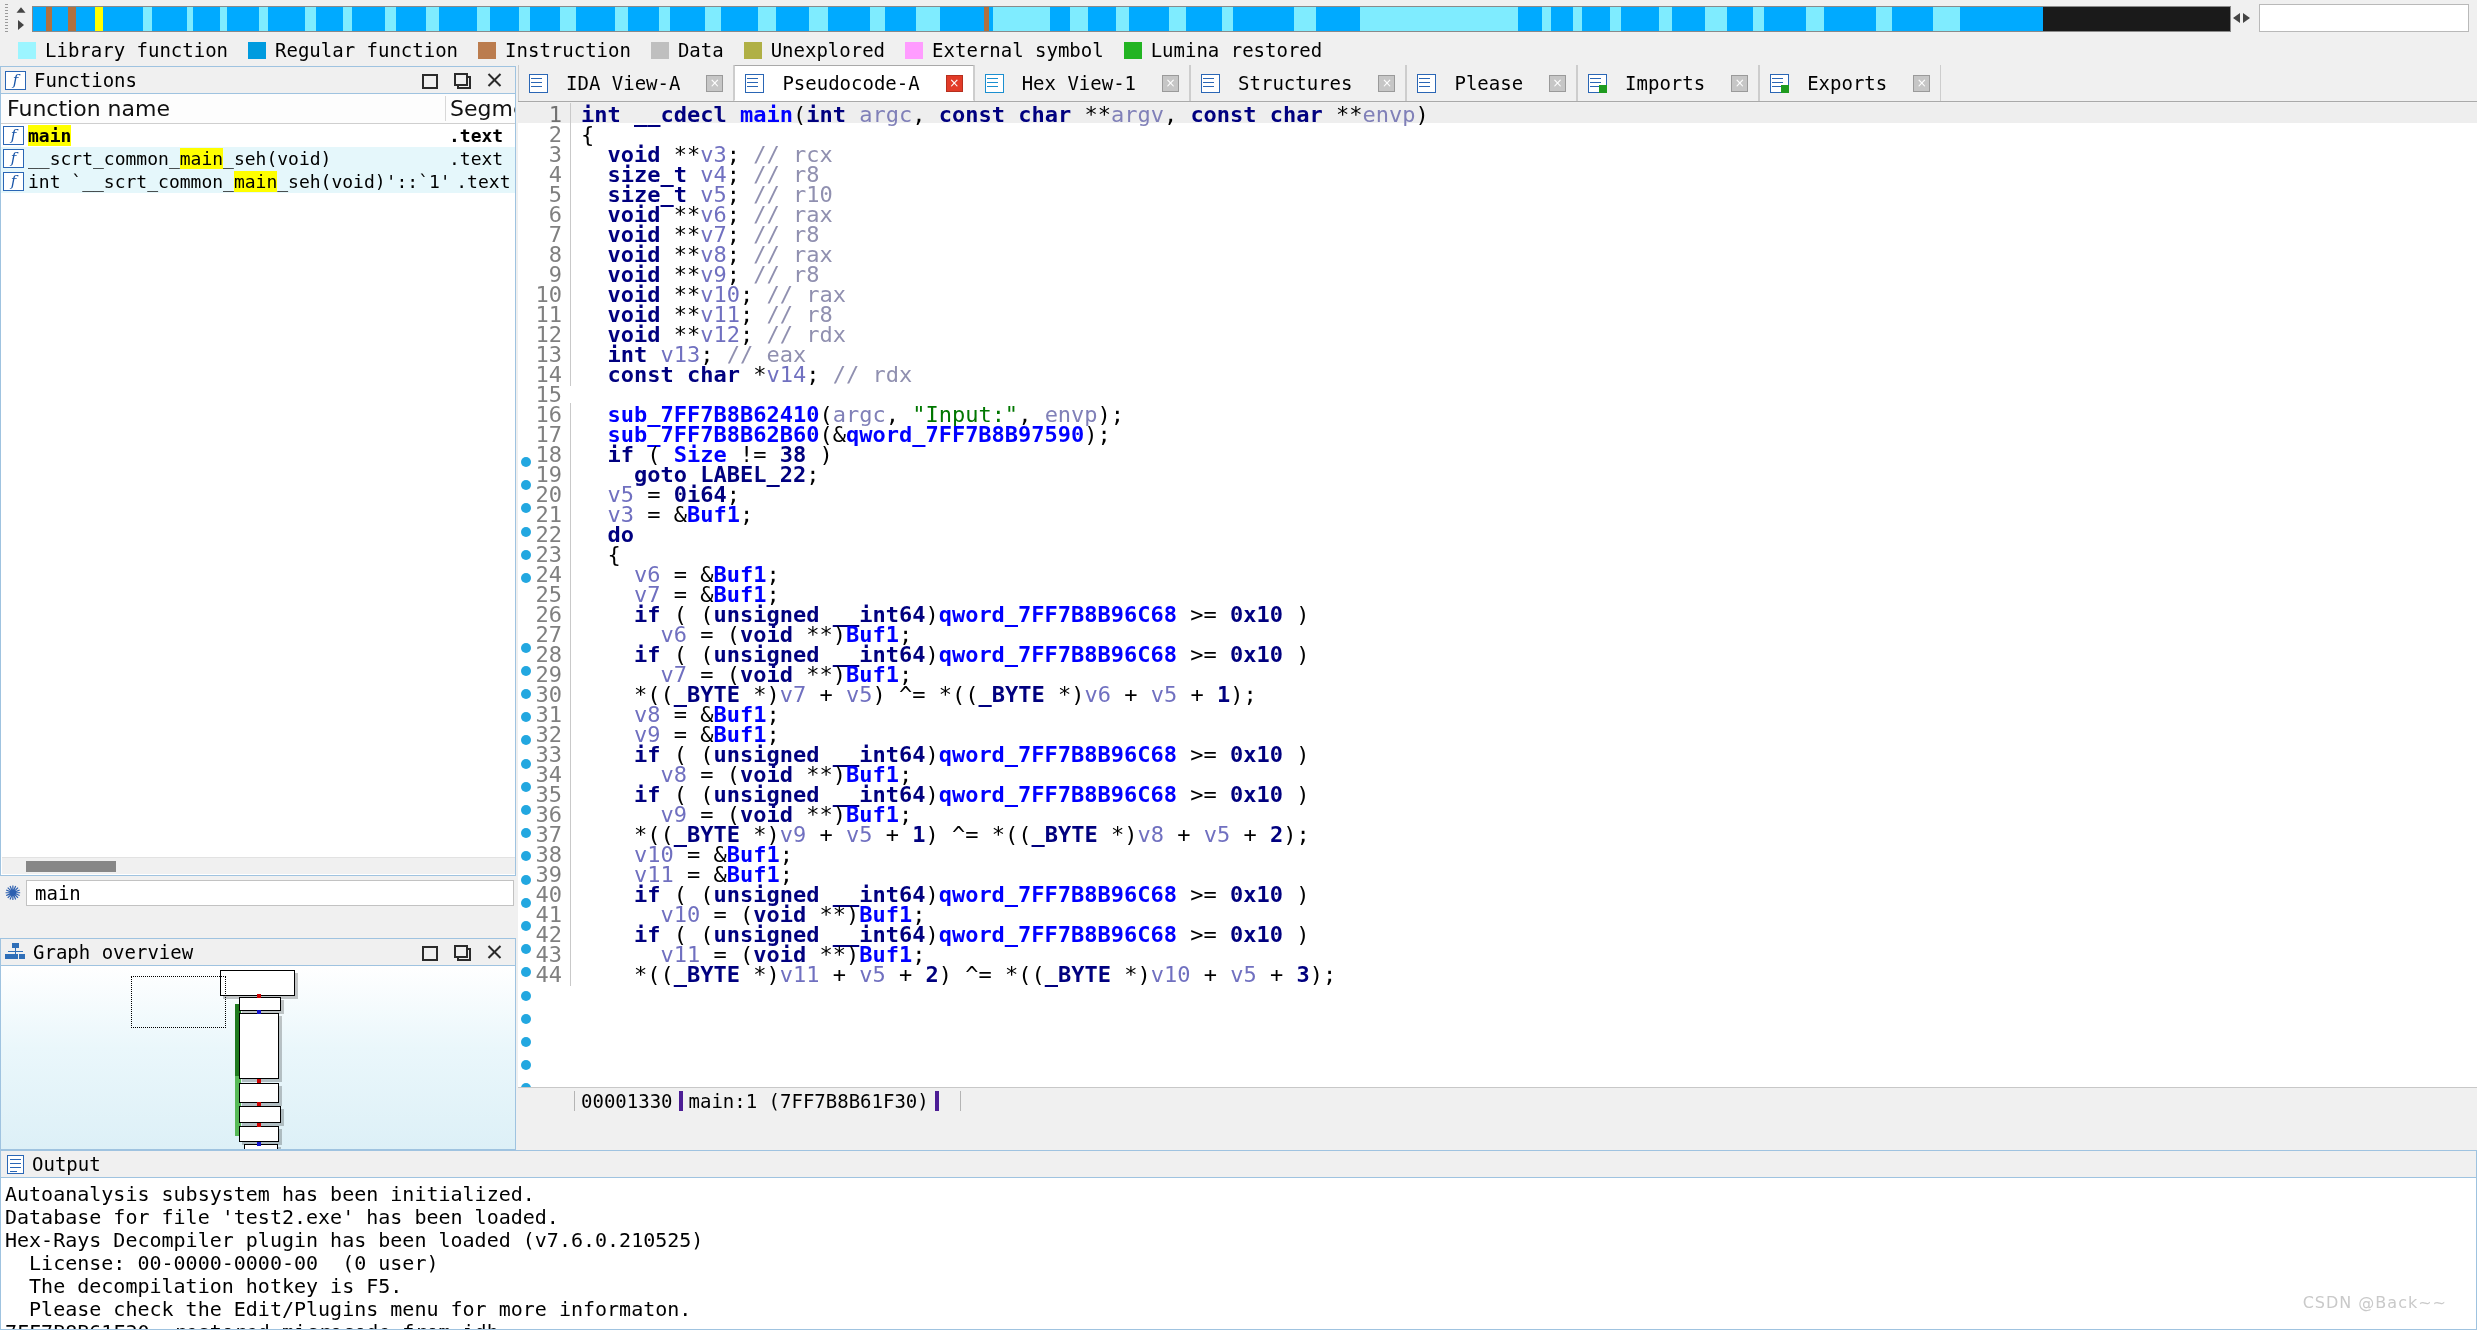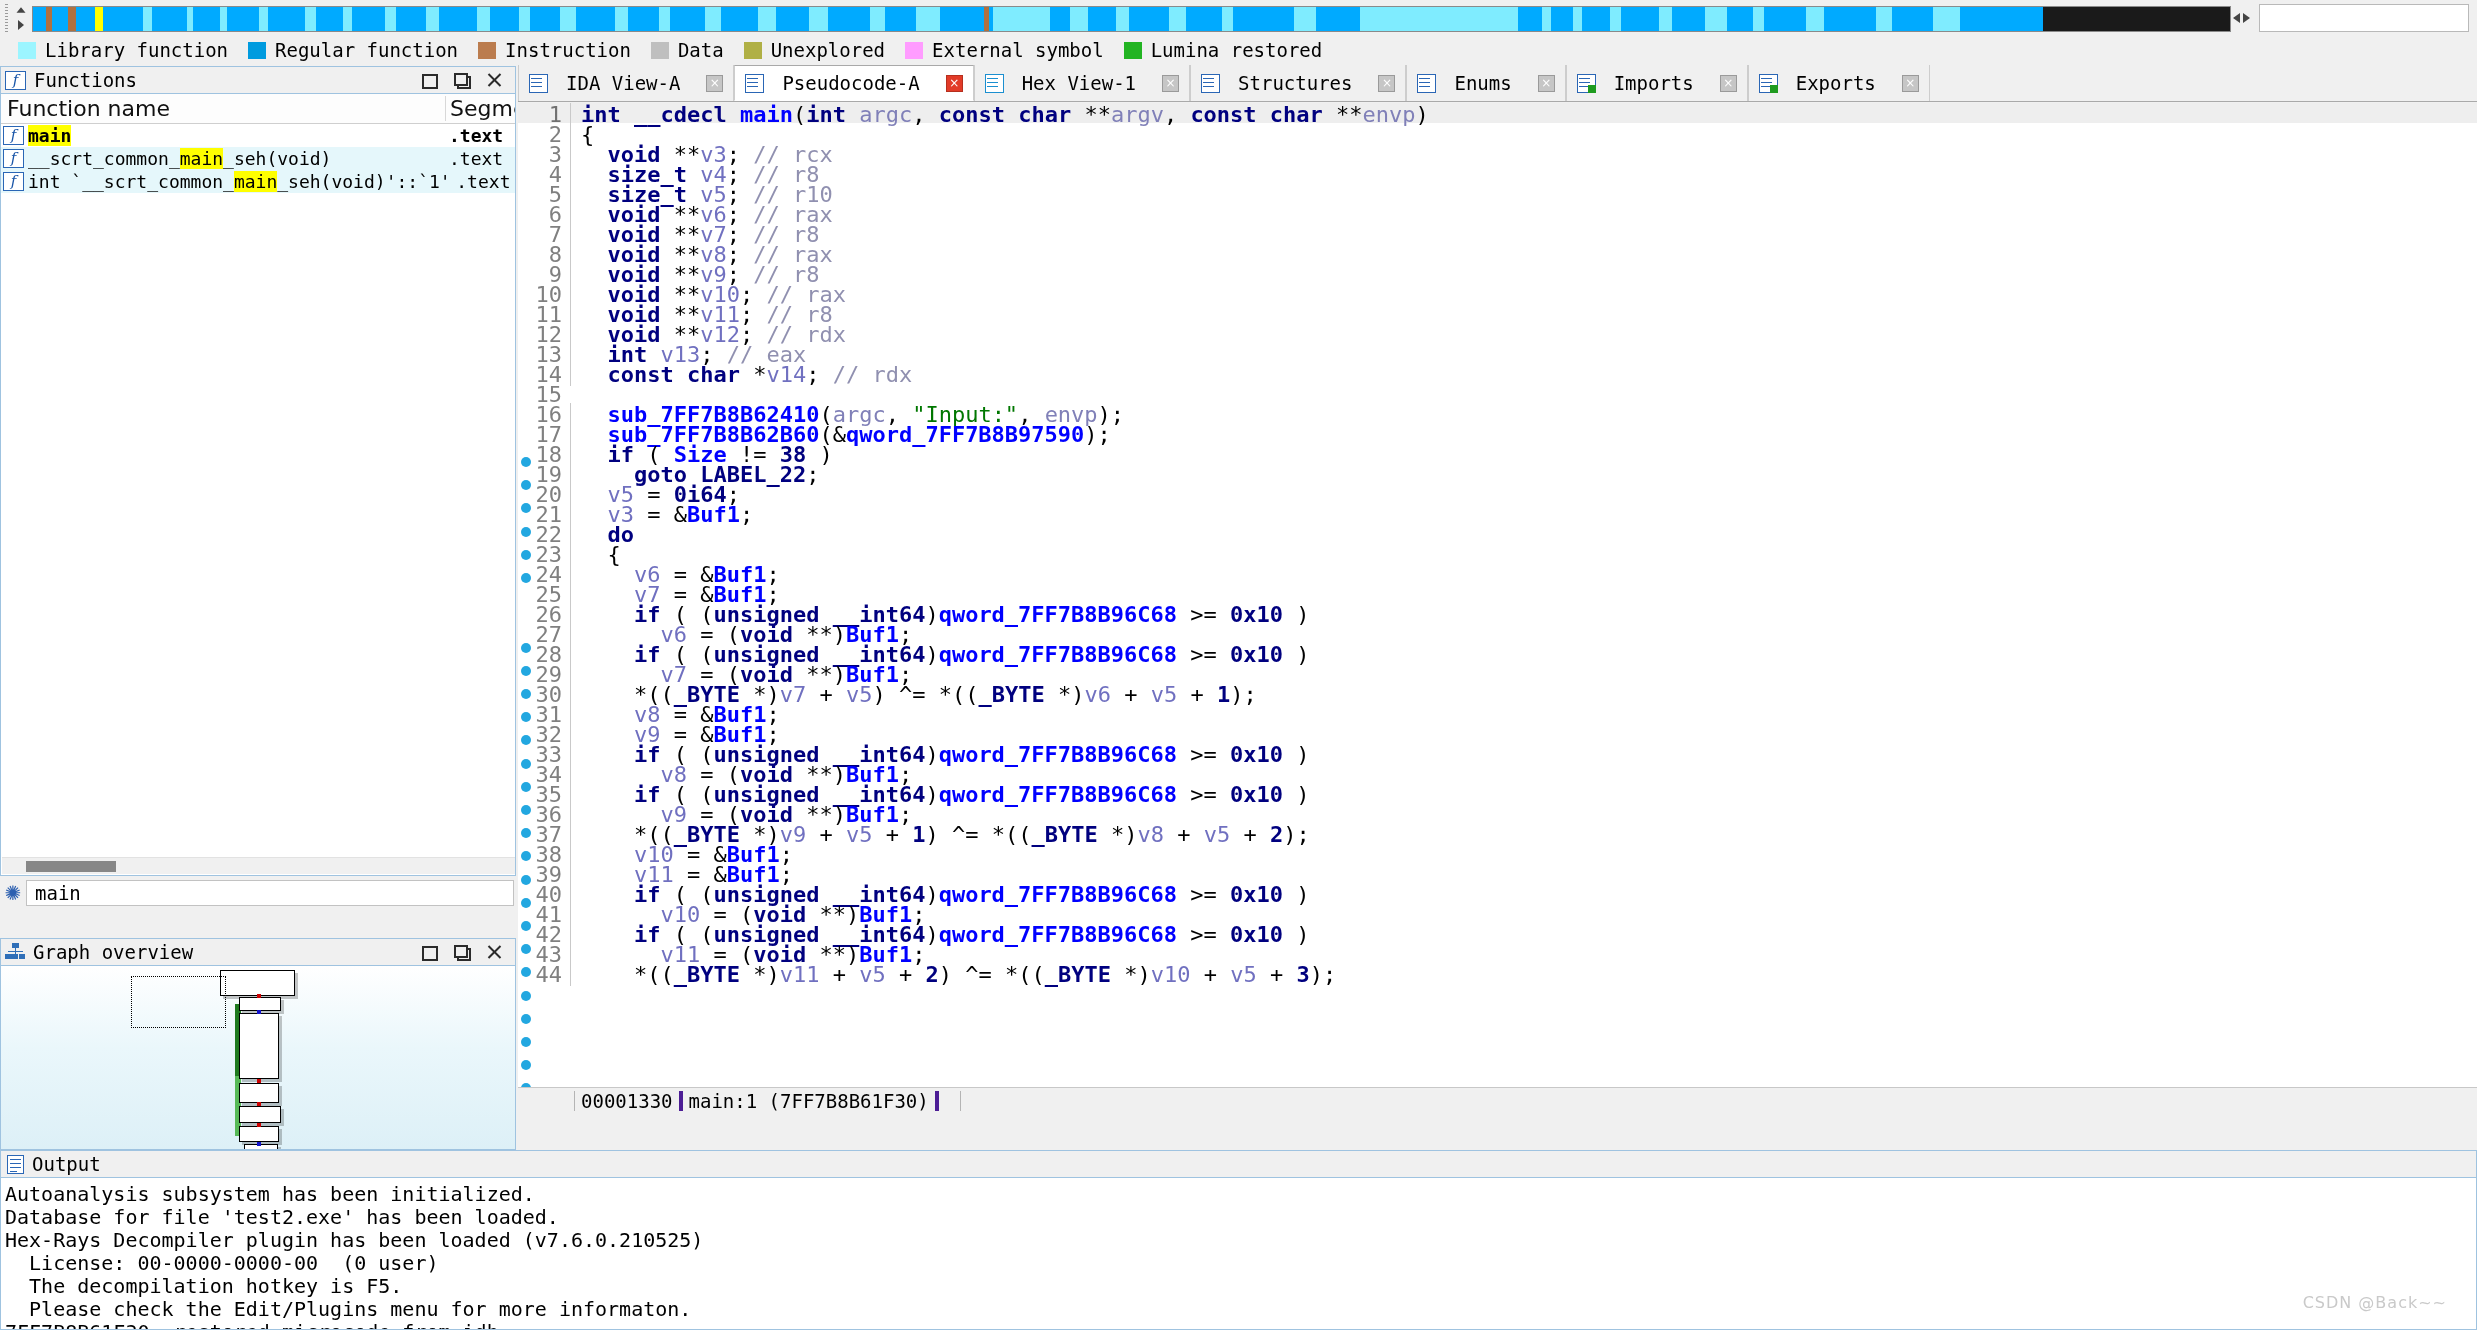--- a/index.html
+++ b/index.html
@@ -514,21 +514,21 @@
           <span class="tlabel">Structures</span>
           <span class="tab-close">×</span>
         </div>
         <div class="tab">
           <span class="ticon">
             <span class="doc" style="border-color: rgb(42, 102, 181);"></span>
             <span class="bar" style="top: 4px; background: rgb(42, 102, 181);"></span>
             <span class="bar" style="top: 8px; background: rgb(42, 102, 181);"></span>
             <span class="bar" style="top: 12px; background: rgb(42, 102, 181);"></span>
           </span>
-          <span class="tlabel">Enums</span>
+          <span class="tlabel">Please</span>
           <span class="tab-close">×</span>
         </div>
         <div class="tab">
           <span class="ticon">
             <span class="doc" style="border-color: rgb(42, 102, 181);"></span>
             <span class="bar" style="top: 4px; background: rgb(42, 102, 181);"></span>
             <span class="bar" style="top: 8px; background: rgb(42, 102, 181);"></span>
             <span class="bar" style="top: 12px; background: rgb(42, 102, 181);"></span>
             <span class="tag" style="background: rgb(31, 155, 31);"></span>
           </span>

